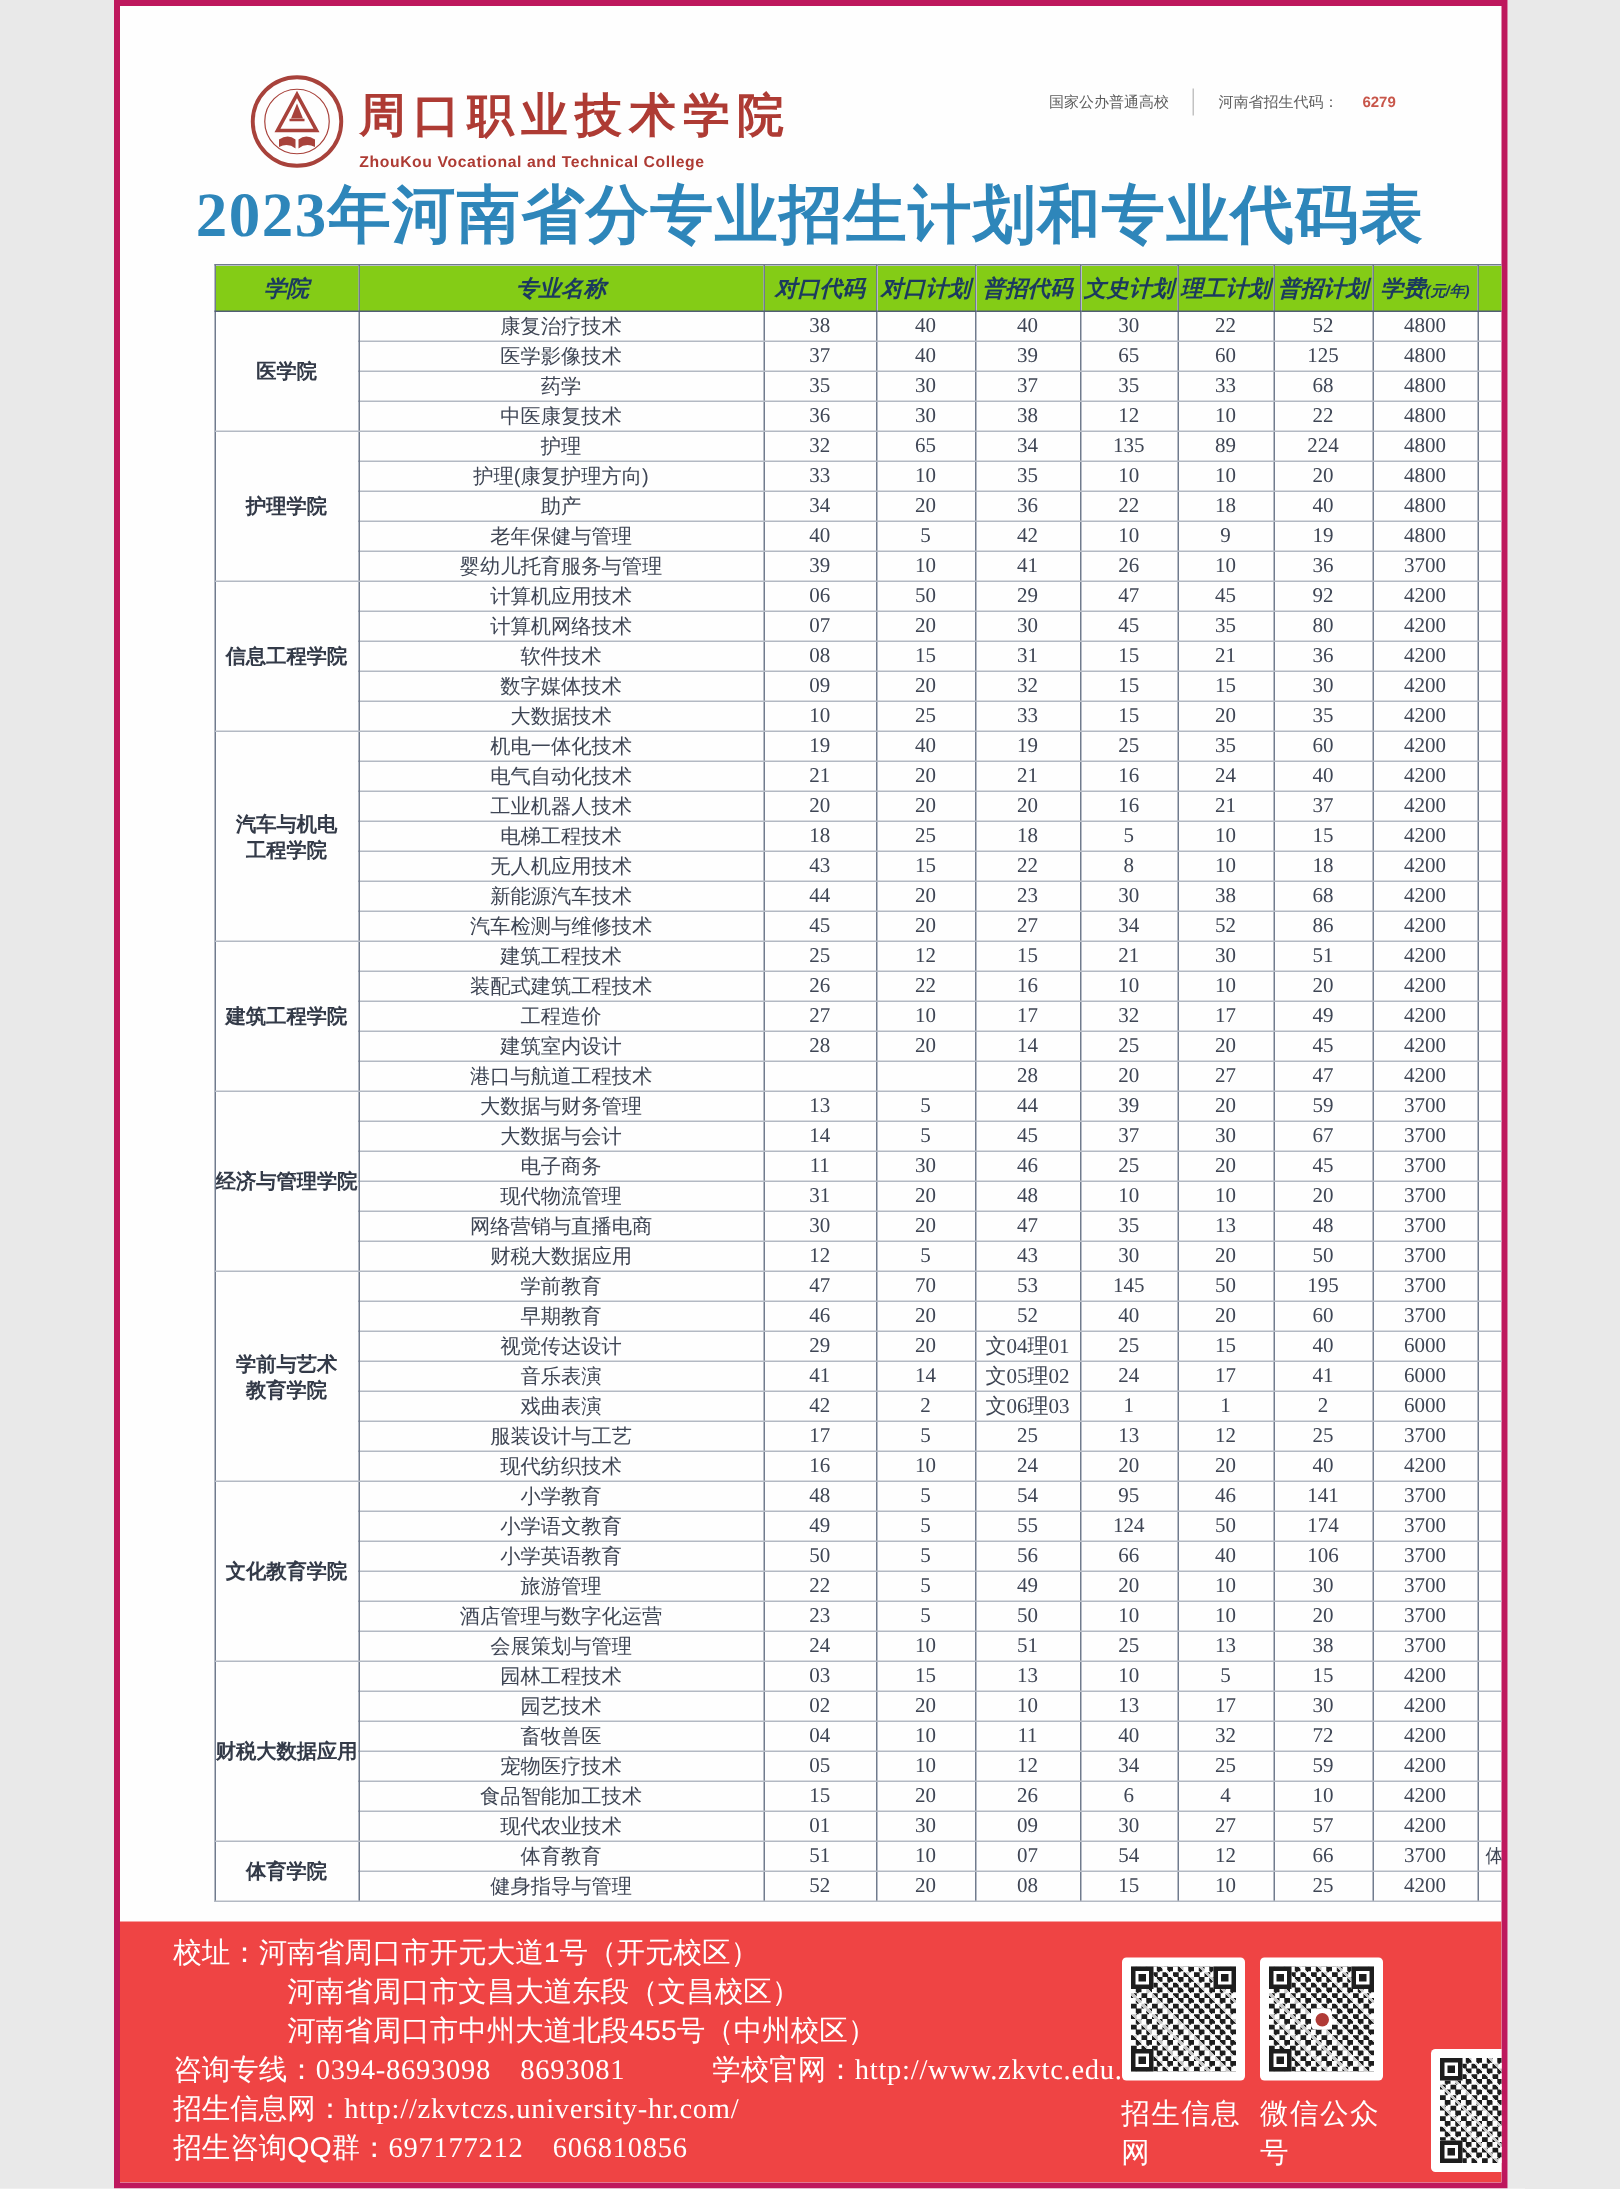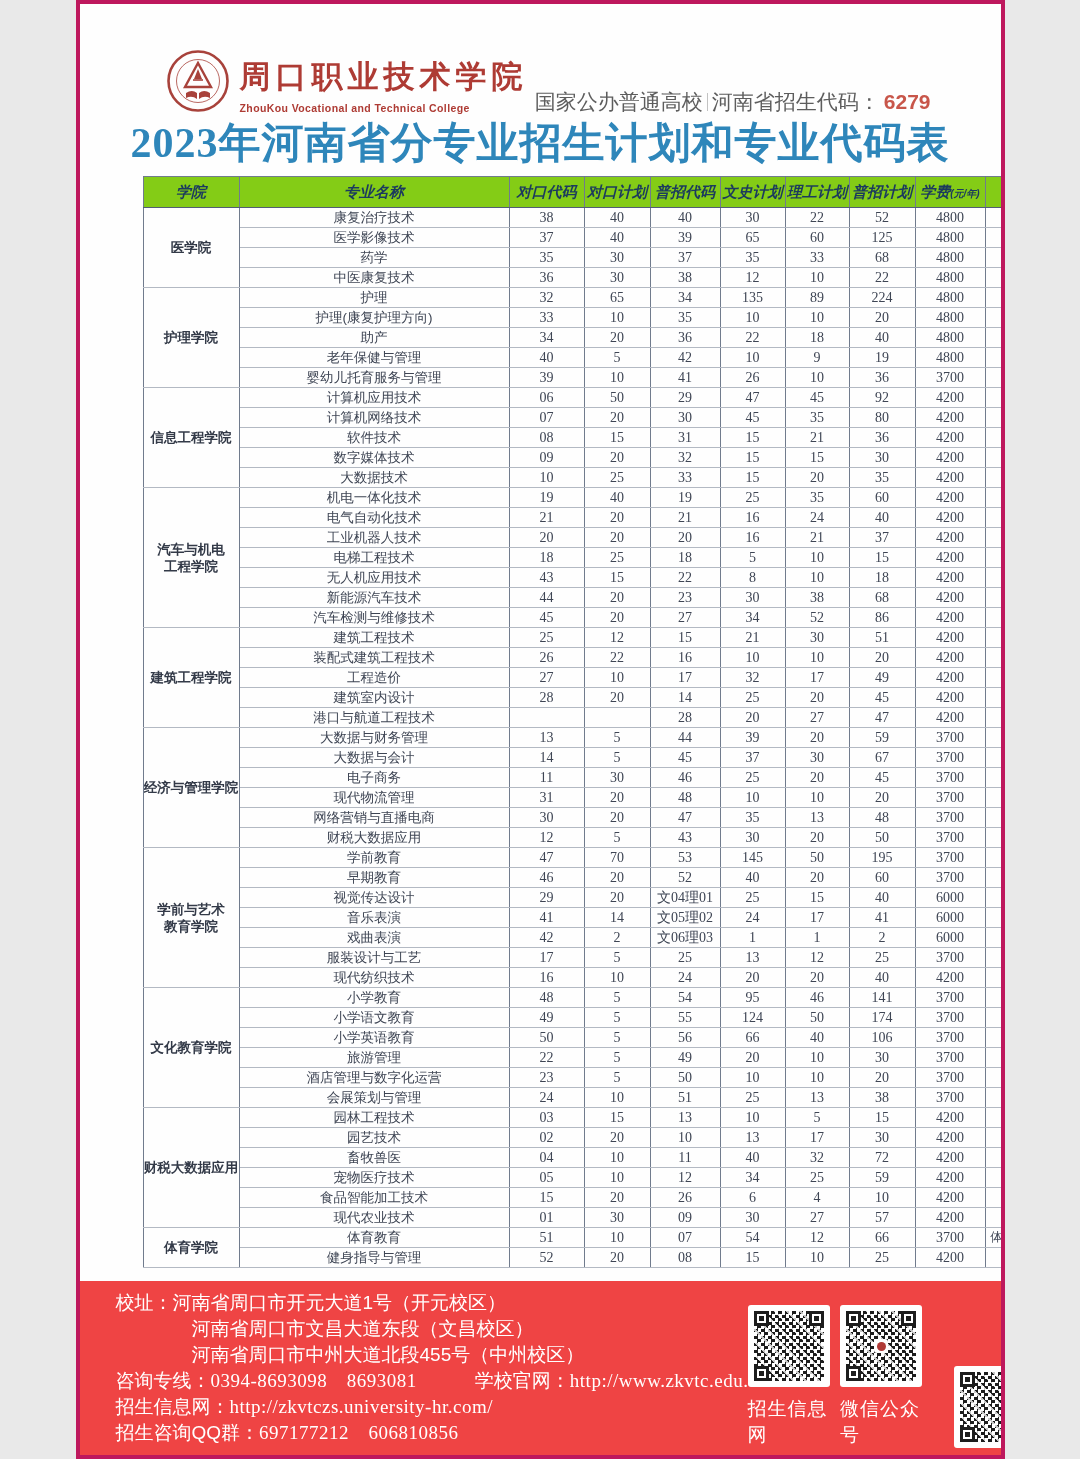--- a/index.html
+++ b/index.html
@@ -5,22 +5,22 @@
   html,body{margin:0;padding:0;background:#e9e9e9;}
   .page{position:relative;width:929px;height:1459px;margin:0 auto;background:#fefefe;
         border:4px solid #be185d;box-sizing:border-box;overflow:hidden;
         font-family:"Liberation Sans",sans-serif;}
   
   .seal{position:absolute;left:86px;top:45px;width:64px;height:64px;}
   .names{position:absolute;left:160px;top:52px;color:#ae3b34;}
   .cn-name{font-size:31px;font-weight:bold;letter-spacing:5px;
            font-family:"Liberation Serif",serif;white-space:nowrap;}
   .en-name{font-size:10.5px;font-weight:bold;letter-spacing:.4px;margin-top:4px;white-space:nowrap;}
-  .badge{position:absolute;right:70px;top:84px;font-size:21px;color:#5d5d5d;
-         display:flex;align-items:center;gap:4px;white-space:nowrap;}
+  .badge{position:absolute;right:70px;top:55px;font-size:10px;color:#5d5d5d;
+         display:flex;align-items:center;gap:16px;white-space:nowrap;}
   .badge .div{width:1px;height:18px;background:#c2c2c2;}
   .badge .code{color:#c8564a;font-weight:bold;}
   .title{position:absolute;top:111px;left:0;right:0;text-align:center;
          font-size:42px;font-weight:900;color:#2e86ba;letter-spacing:1px;font-family:Liberation Serif, serif;}
   
   .tbl-wrap{position:absolute;left:63px;top:172px;}
   table{border-collapse:collapse;table-layout:fixed;width:956px;}
   th,td{padding:0;text-align:center;vertical-align:middle;overflow:hidden;}
   th{height:30px;background:#84cc16;color:#1b3a5e;font-size:15px;font-weight:bold;
      border:1px solid #707b8d;border-bottom:1.5px solid #515e74;font-style:italic;}

